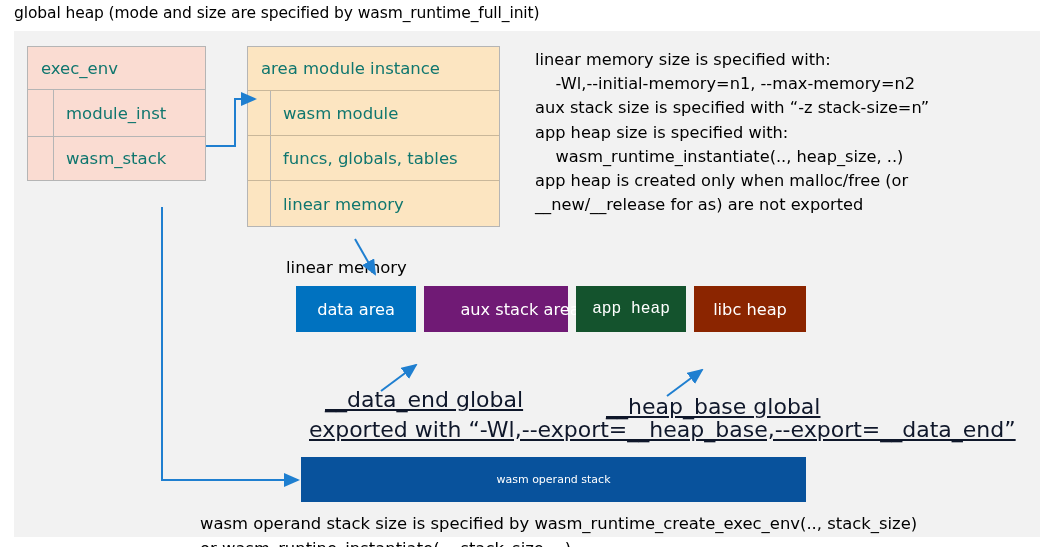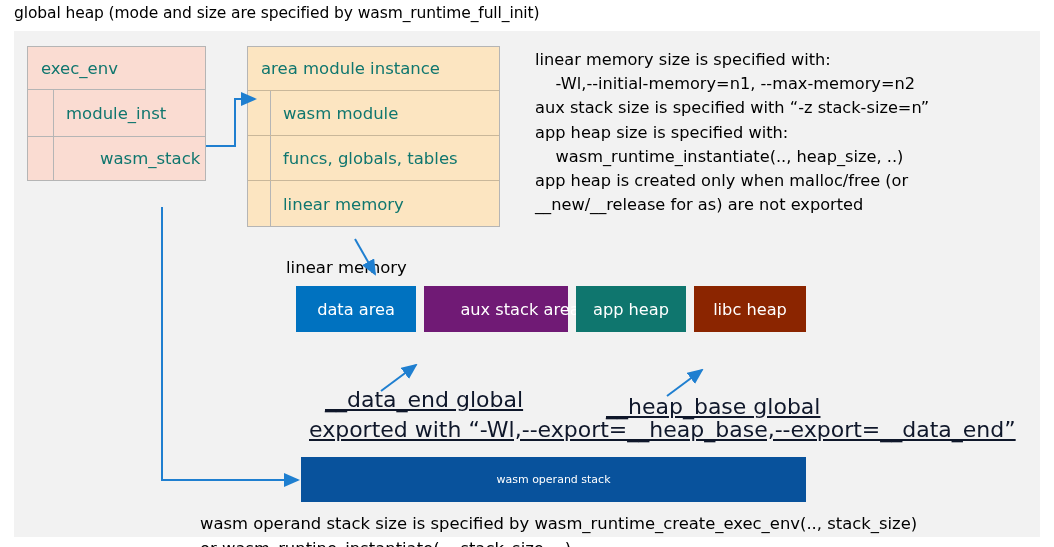--- a/index.html
+++ b/index.html
@@ -68,21 +68,21 @@
     left: 13px;
     top: 15px;
     width: 179px;
     height: 135px;
     background: #fadcd2;
   }
   #exec-env-box .struct-row { border-bottom: 1px solid #b5b5b5; }
   #exec-env-box .struct-row:last-child { border-bottom: none; }
   #exec-env-header { height: 43px; }
   #exec-env-row-module-inst { height: 47px; }
-  #exec-env-row-wasm-stack { height: 43px; gap: 34px; }
+  #exec-env-row-wasm-stack { height: 43px; }
   #exec-env-box .struct-gutter { width: 26px; }
 
   
   #wasm-module-instance-box {
     left: 233px;
     top: 15px;
     width: 253px;
     height: 181px;
     background: #fce5c1;
   }
@@ -227,21 +227,21 @@
 app heap size is specified with:
     wasm_runtime_instantiate(.., heap_size, ..)
 app heap is created only when malloc/free (or
 __new/__release for as) are not exported</div>
 
   <div id="linear-memory-caption">linear memory</div>
 
   <div id="linear-memory-bar">
       <div class="mem-seg" style="width: 120px; background: rgb(0, 114, 192);">data area</div>
       <div class="mem-seg" style="width: 144px; background: #701a75; padding-left: 48px;">aux stack area</div>
-      <div class="mem-seg" style="width: 110px; background: #0f766e;">app heap</div>
+      <div class="mem-seg" style="width: 110px; background: #14532d; font-family: Liberation Mono, monospace;">app heap</div>
       <div class="mem-seg" style="width: 112px; background: rgb(139, 37, 0);">libc heap</div>
     </div>
 
   <div class="note-text" id="data-end-note">__data_end global</div>
   <div class="note-text" id="heap-base-note">__heap_base global</div>
   <div class="note-text" id="export-note">exported with “-Wl,--export=__heap_base,--export=__data_end”</div>
 
   <div id="wasm-operand-stack-box">wasm operand stack</div>
 
   <div id="operand-stack-notes">wasm operand stack size is specified by wasm_runtime_create_exec_env(.., stack_size)

